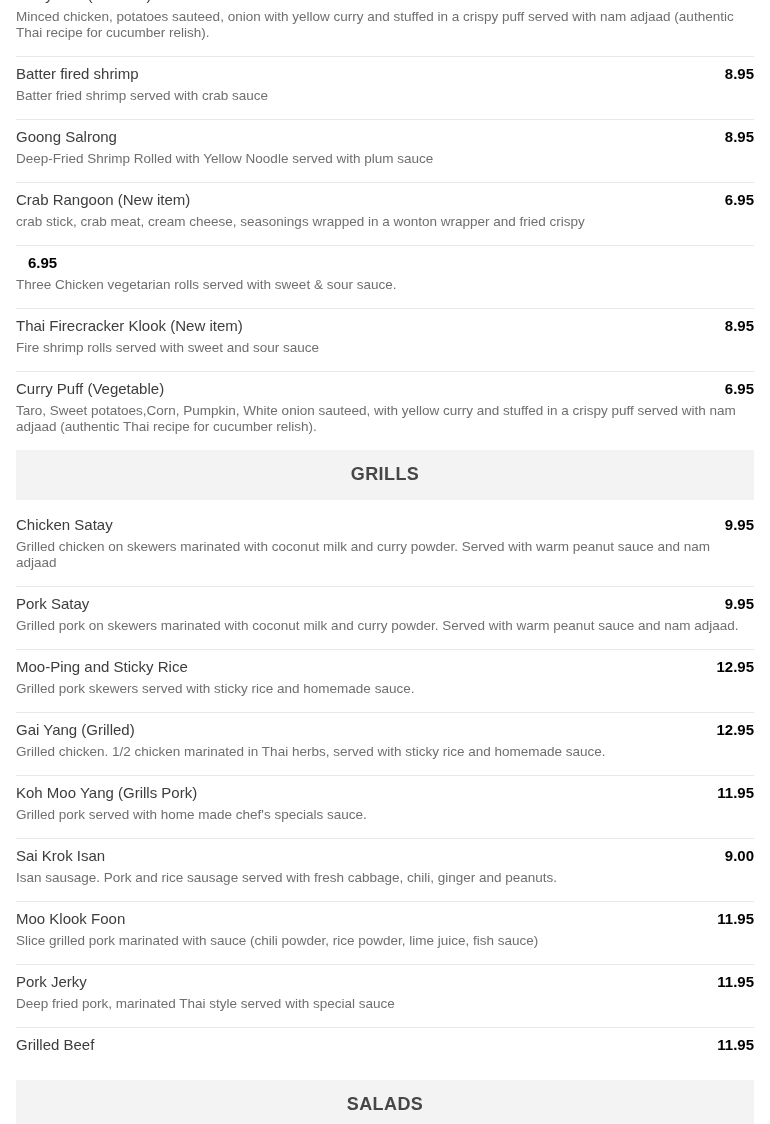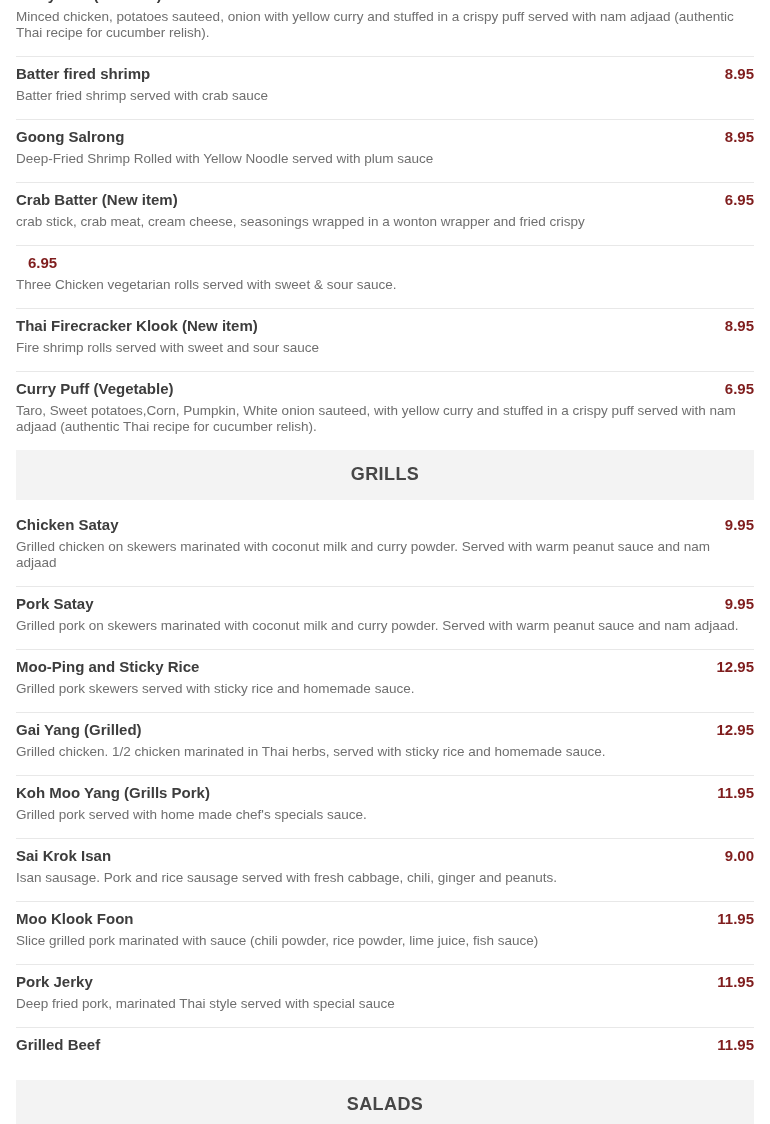--- a/index.html
+++ b/index.html
@@ -29,27 +29,27 @@
   .item.no-desc { padding-bottom: 21px; }
   .item-head {
     display: flex;
     justify-content: space-between;
     align-items: baseline;
     line-height: 18px;
     margin-bottom: 5px;
   }
   .item-name {
     font-size: 15px;
-    font-weight: 700;
+    font-weight: 400;
     color: #3d3d3d;
   }
   .item-price {
     font-size: 15px;
     font-weight: 700;
-    color: #7f1d1d;
+    color: #000000;
     white-space: nowrap;
     padding-left: 12px;
   }
   .item-desc {
     font-size: 13.5px;
     line-height: 16px;
     color: #6f6f6f;
   }
   
   .item.clipped { padding-top: 0; }
@@ -90,21 +90,21 @@
   </div>
       <div class="item">
     <div class="item-head">
       <span class="item-name">Goong Salrong</span>
       <span class="item-price">8.95</span>
     </div>
     <div class="item-desc">Deep-Fried Shrimp Rolled with Yellow Noodle served with plum sauce</div>
   </div>
       <div class="item">
     <div class="item-head">
-      <span class="item-name">Crab Batter (New item)</span>
+      <span class="item-name">Crab Rangoon (New item)</span>
       <span class="item-price">6.95</span>
     </div>
     <div class="item-desc">crab stick, crab meat, cream cheese, seasonings wrapped in a wonton wrapper and fried crispy</div>
   </div>
       <div class="item">
     <div class="item-head">
       <span class="item-price">6.95</span>
     </div>
     <div class="item-desc">Three Chicken vegetarian rolls served with sweet &amp; sour sauce.</div>
   </div>

